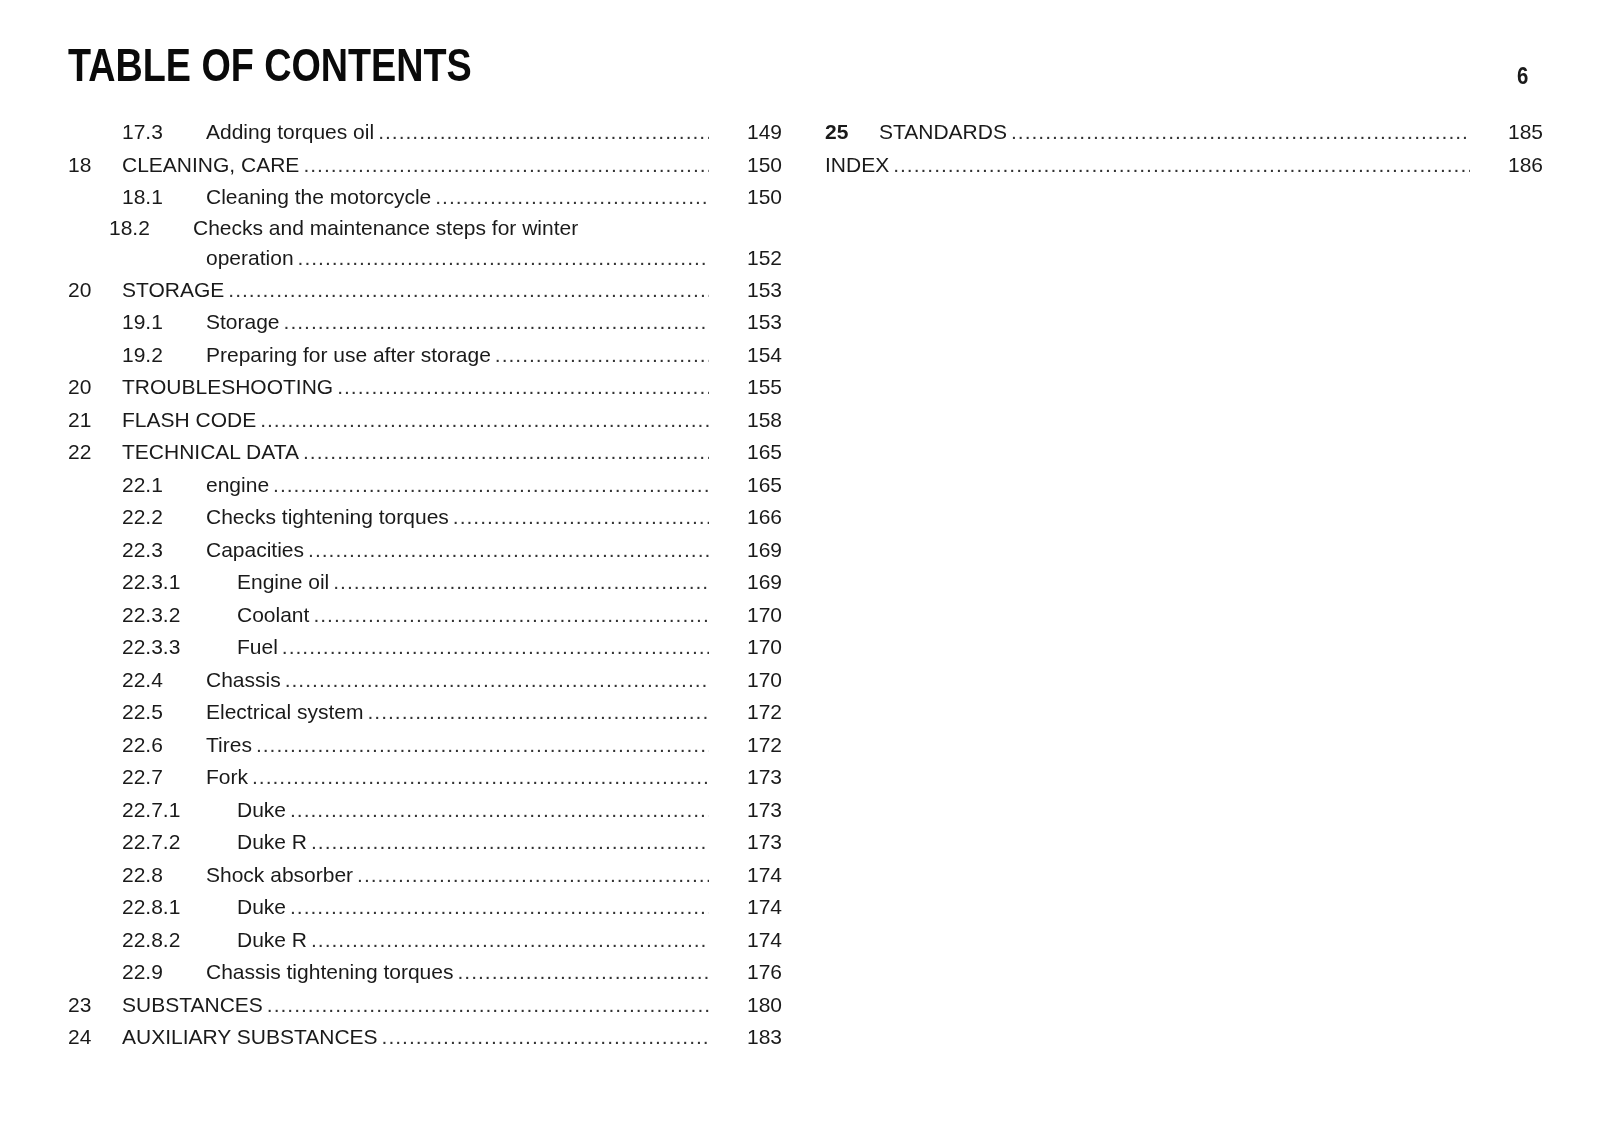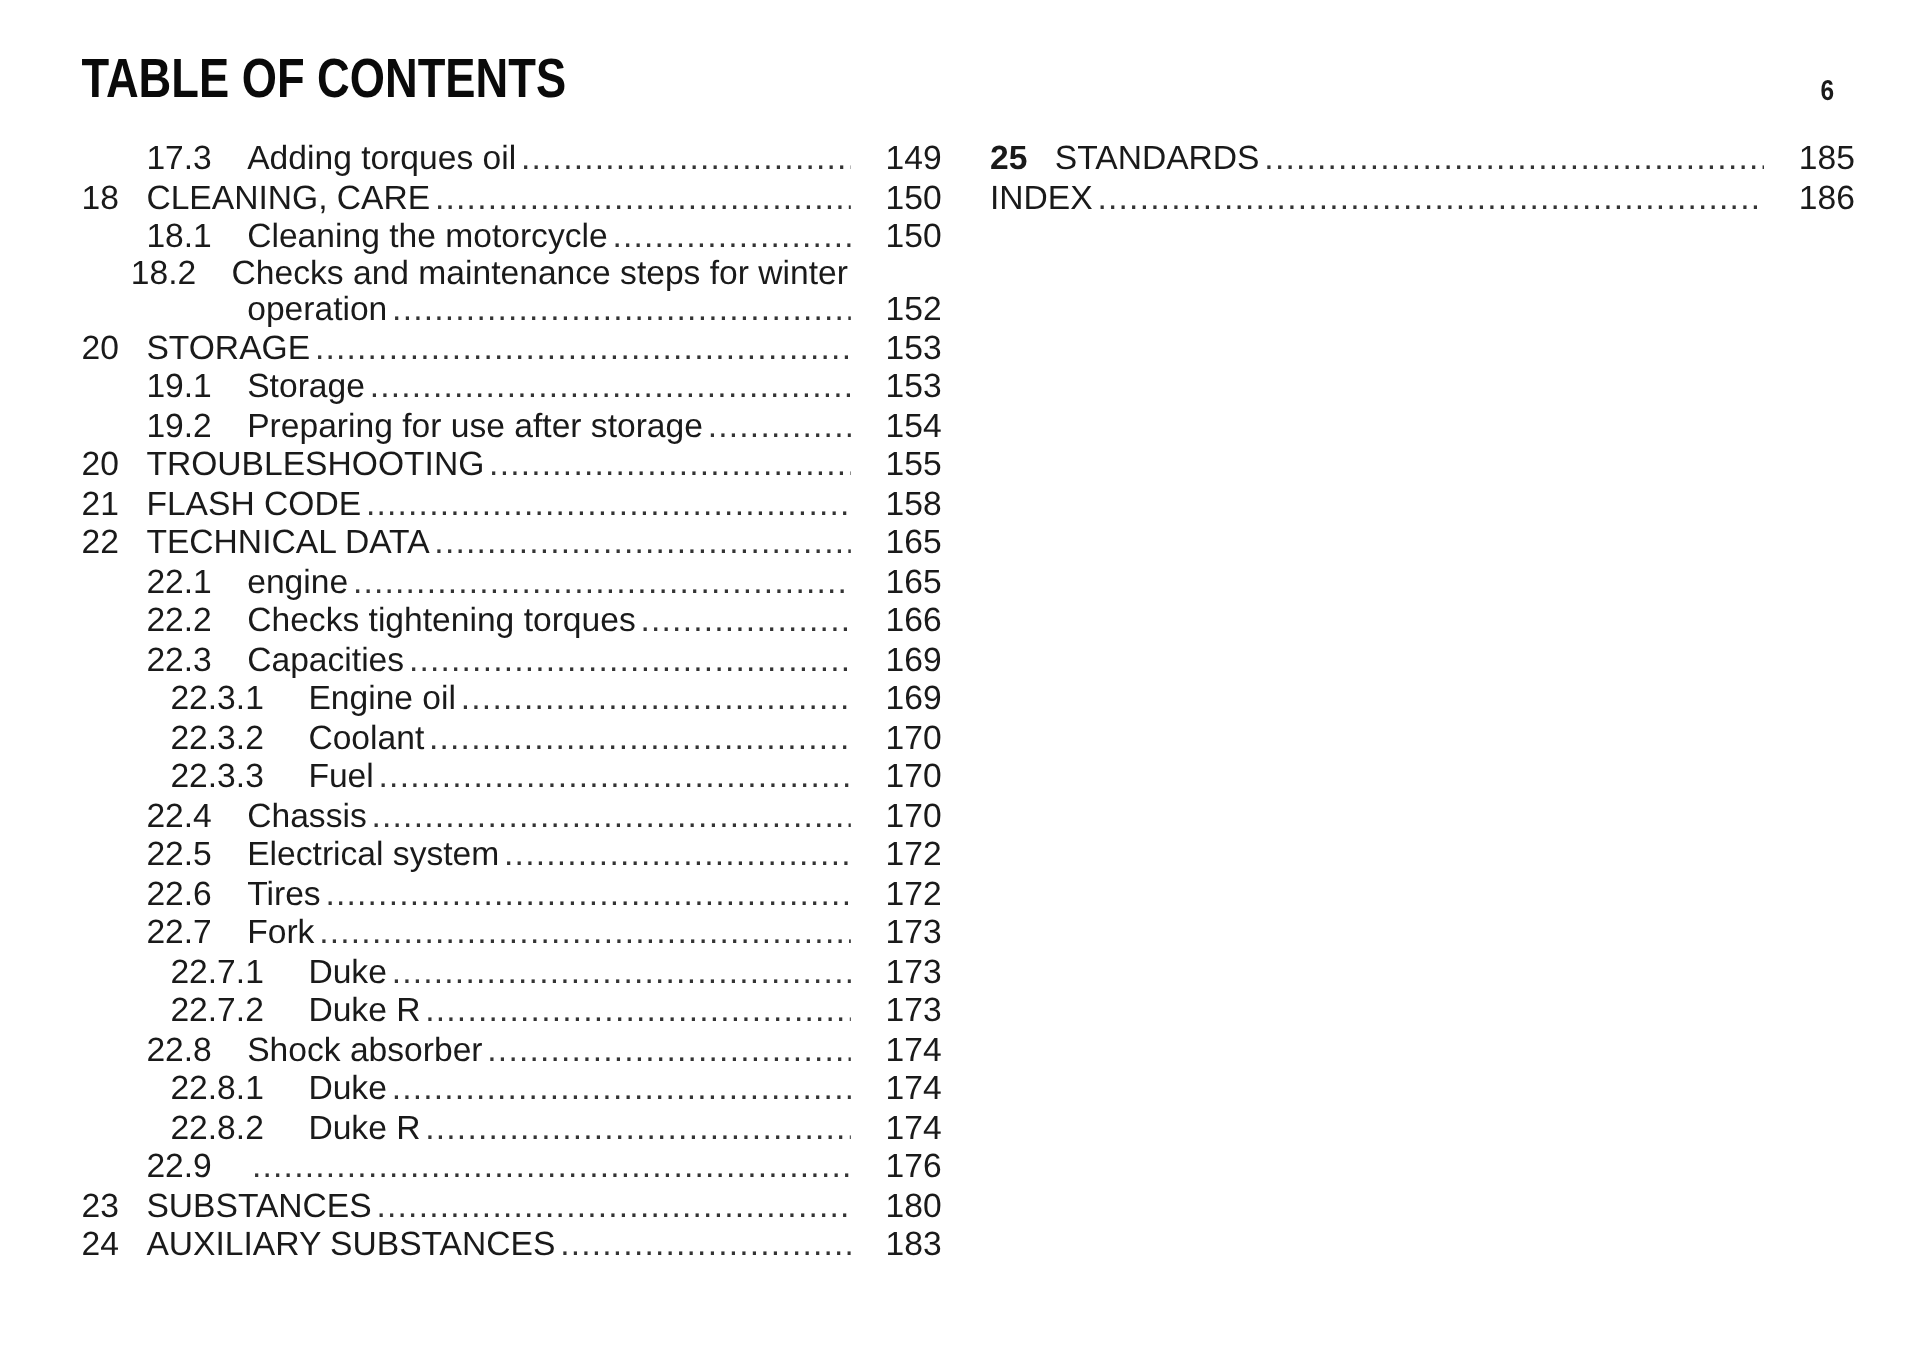--- a/index.html
+++ b/index.html
@@ -6,27 +6,27 @@
   body { width:1600px; height:1132px; position:relative; overflow:hidden;
          font-family:"Liberation Sans", sans-serif; color:#1a1a1a; }
   .title { position:absolute; left:68px; top:38px; font-size:46px; font-weight:bold;
            letter-spacing:0px; transform:scaleX(0.82); transform-origin:left top;
            color:#0a0a0a; font-family:"Liberation Sans", sans-serif; }
   .pagenum { position:absolute; right:72px; top:62px; font-size:24px; font-weight:bold;
              transform:scaleX(0.85); transform-origin:right top; }
   .col { position:absolute; top:116px; }
   .col-left { left:68px; width:714px; }
   .col-right { left:825px; width:718px; }
-  .row { position:relative; height:32.5px; font-size:28px; line-height:32.5px;
+  .row { position:relative; height:32.5px; font-size:21px; line-height:32.5px;
          display:flex; align-items:baseline; white-space:nowrap; }
   .row.wrapped { height:60px; display:block; }
   .num { flex:0 0 auto; }
   .lvl1 .num { width:54px; }
   .lvl2 .num { width:84px; margin-left:54px; }
-  .lvl3 .num { width:115px; margin-left:74px; }
+  .lvl3 .num { width:115px; margin-left:54px; }
   .text { flex:0 0 auto; }
   .dots { flex:1 1 auto; overflow:hidden; margin:0 6px 0 4px; color:#333; letter-spacing:1px; }
   .dots::before { content:"................................................................................................................................................................................................"; }
   .pg { flex:0 0 auto; width:44px; text-align:right;margin-left:23px; }
   .wrap-line1 { display:flex; height:28px; line-height:28px; }
   .wrap-line2 { display:flex; align-items:baseline; height:32px; line-height:32px; padding-left:138px; }
   .col-right .lvl1 .num { width:54px;font-weight:bold; }
 </style>
 </head>
 <body>
@@ -185,20 +185,21 @@
       <span class="pg">174</span>
     </div>
     <div class="row lvl3">
       <span class="num">22.8.2</span>
       <span class="text">Duke R</span>
       <span class="dots"></span>
       <span class="pg">174</span>
     </div>
     <div class="row lvl2">
       <span class="num">22.9</span>
+      <span class="text">Chassis tightening torques</span>
       <span class="dots"></span>
       <span class="pg">176</span>
     </div>
     <div class="row lvl1">
       <span class="num">23</span>
       <span class="text">SUBSTANCES</span>
       <span class="dots"></span>
       <span class="pg">180</span>
     </div>
     <div class="row lvl1">

